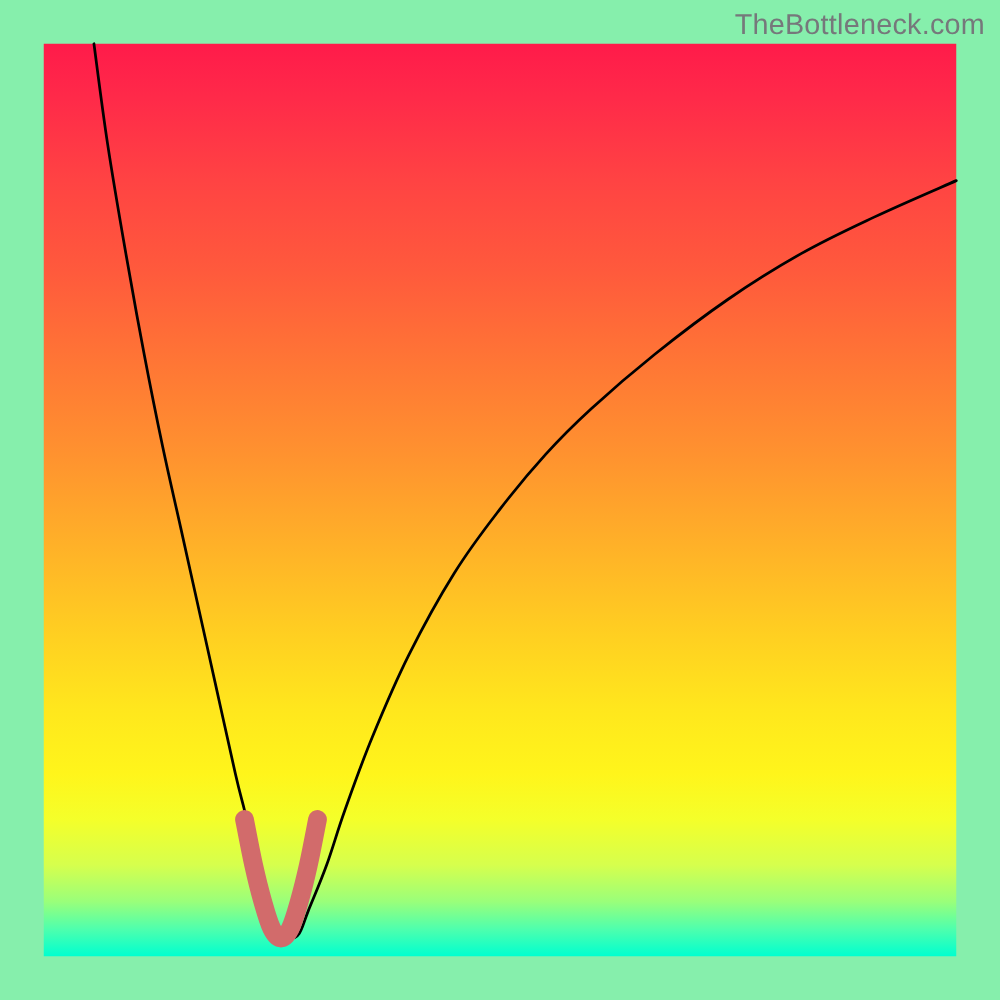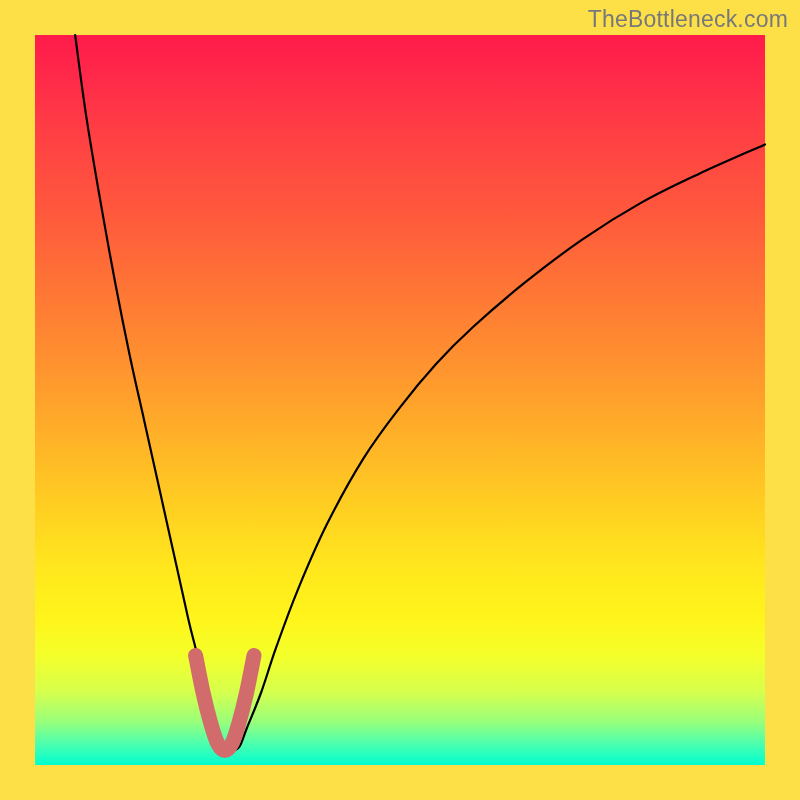--- a/index.html
+++ b/index.html
@@ -8,21 +8,21 @@
     background: #000;
     width: 800px;
     height: 800px;
     overflow: hidden;
     font-family: Arial, Helvetica, sans-serif;
   }
   .frame {
     position: relative;
     width: 800px;
     height: 800px;
-    background: #fde047;
+    background: #86efac;
   }
   .plot-area {
     position: absolute;
     left: 35px;
     top: 35px;
     width: 730px;
     height: 730px;
     background: linear-gradient(to bottom,
       #ff1b4a 0%,
       #ff2a49 6%,

